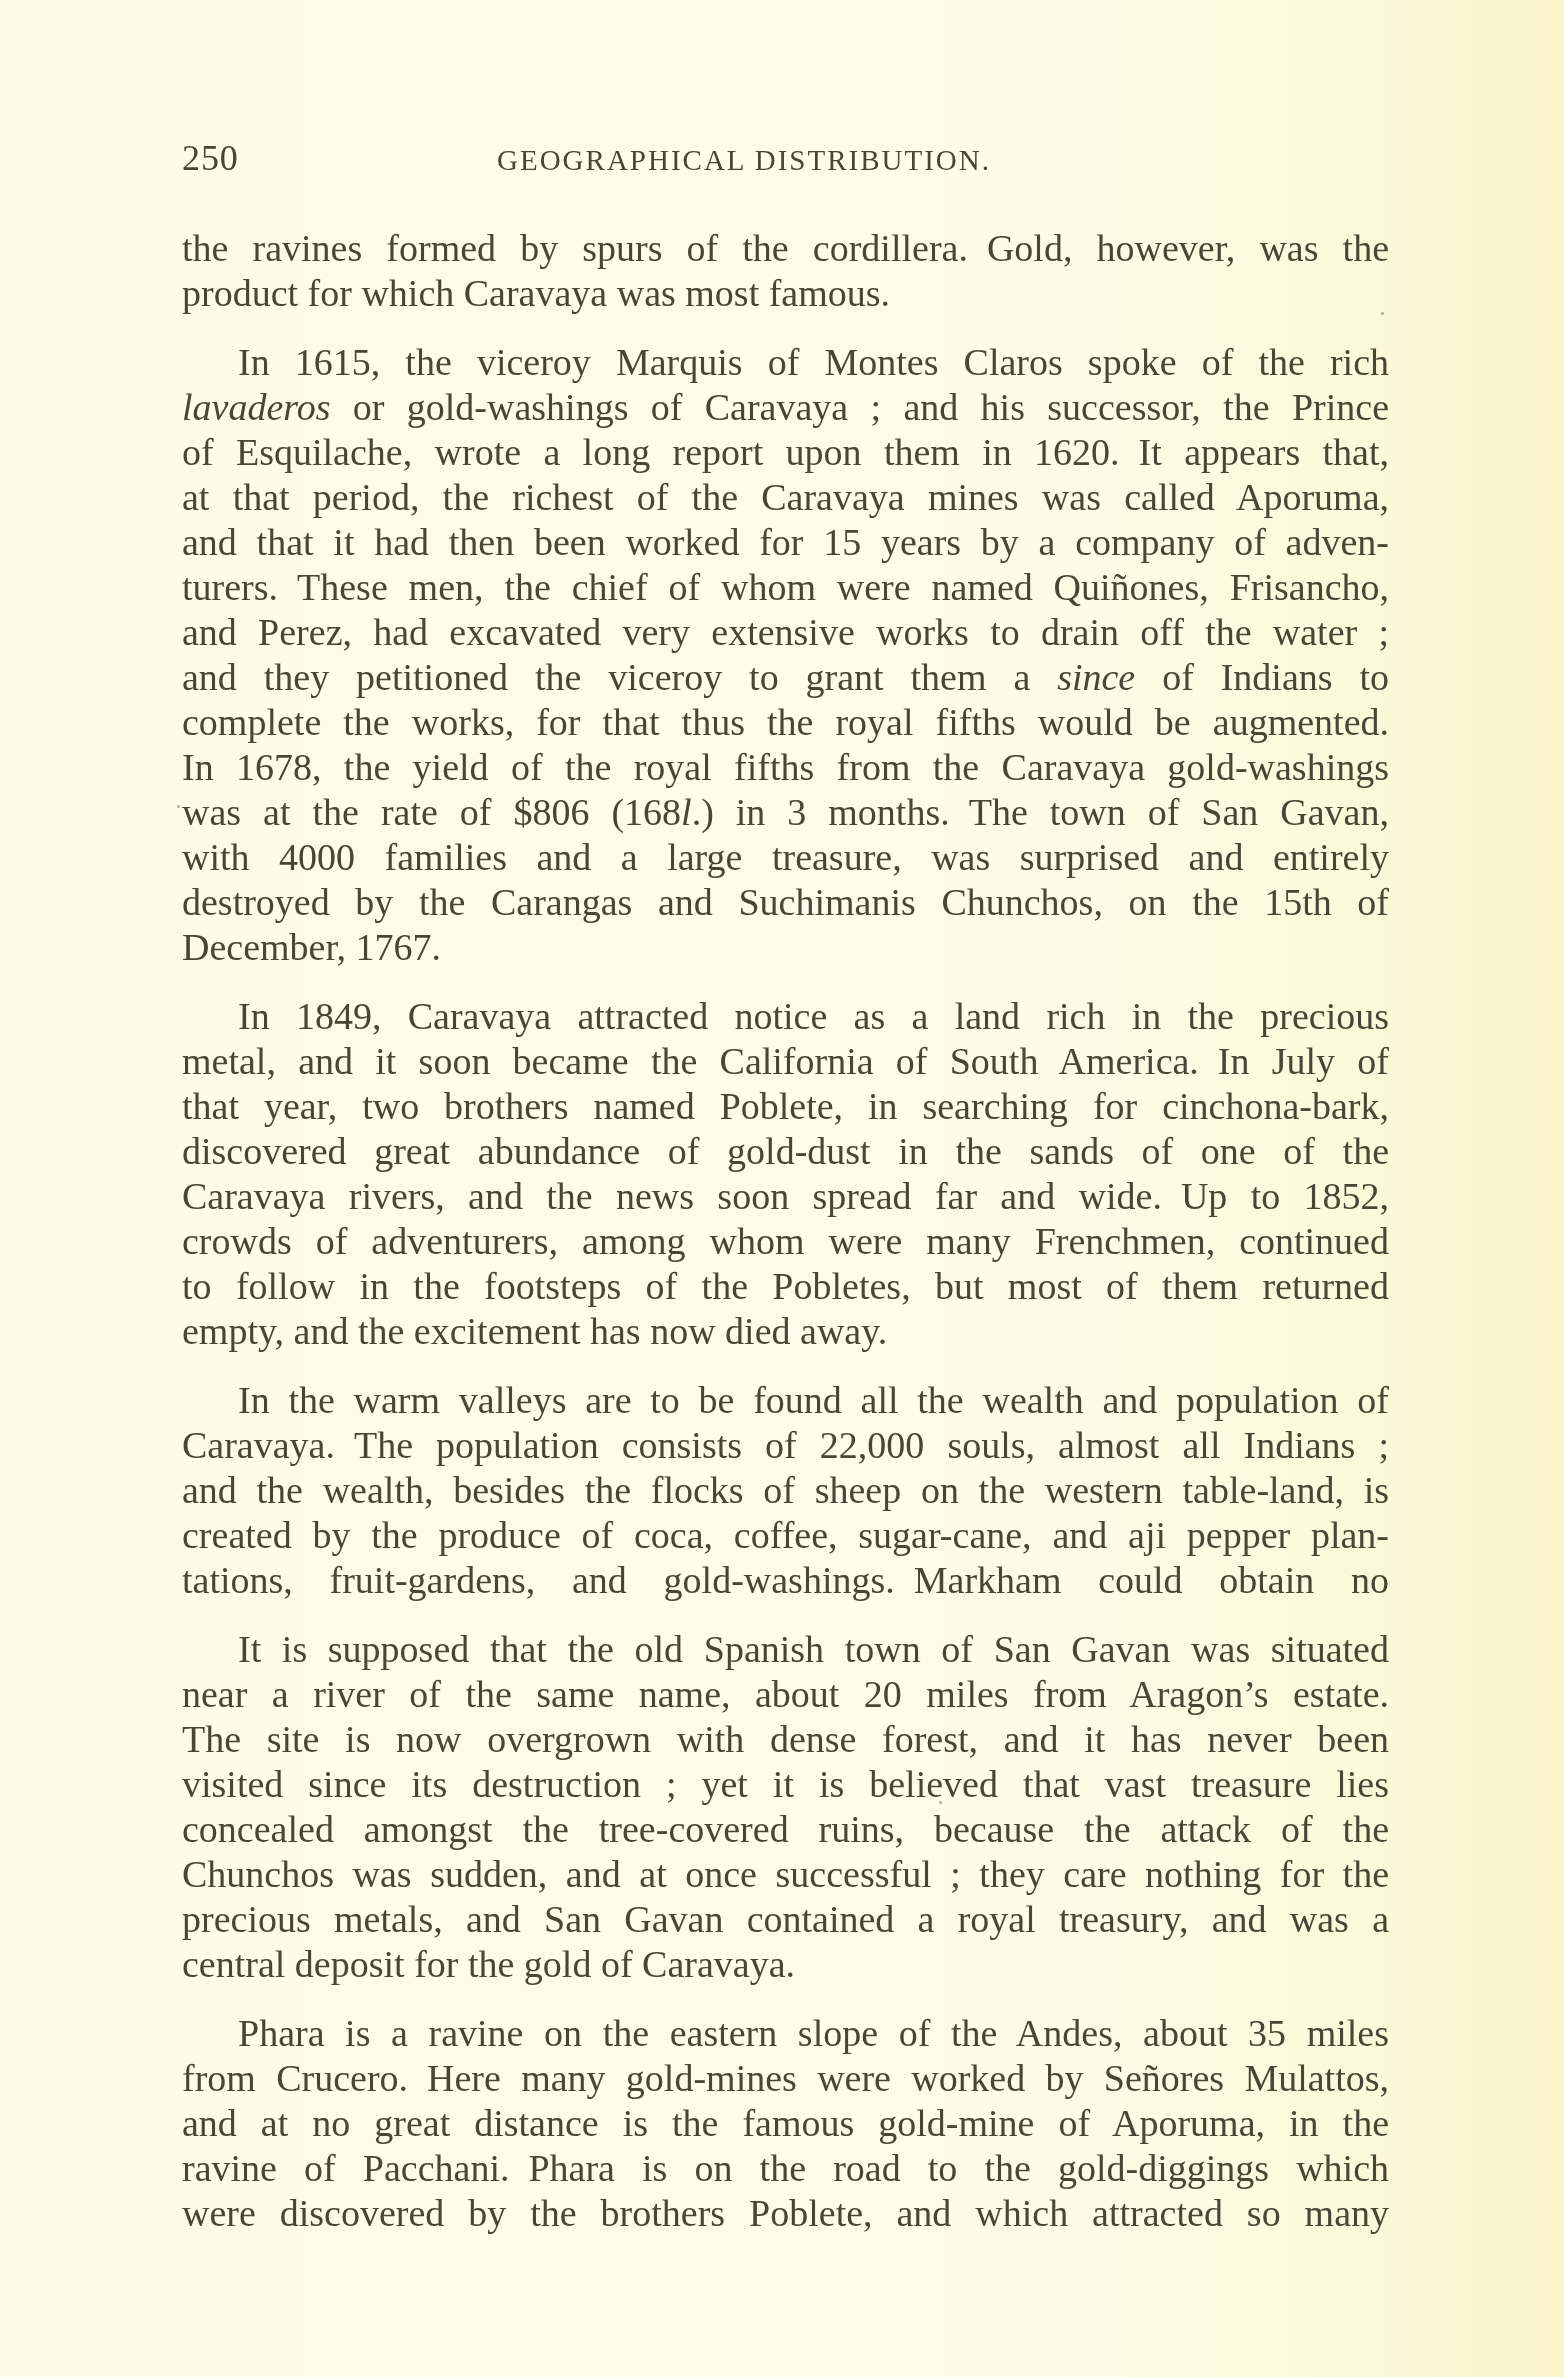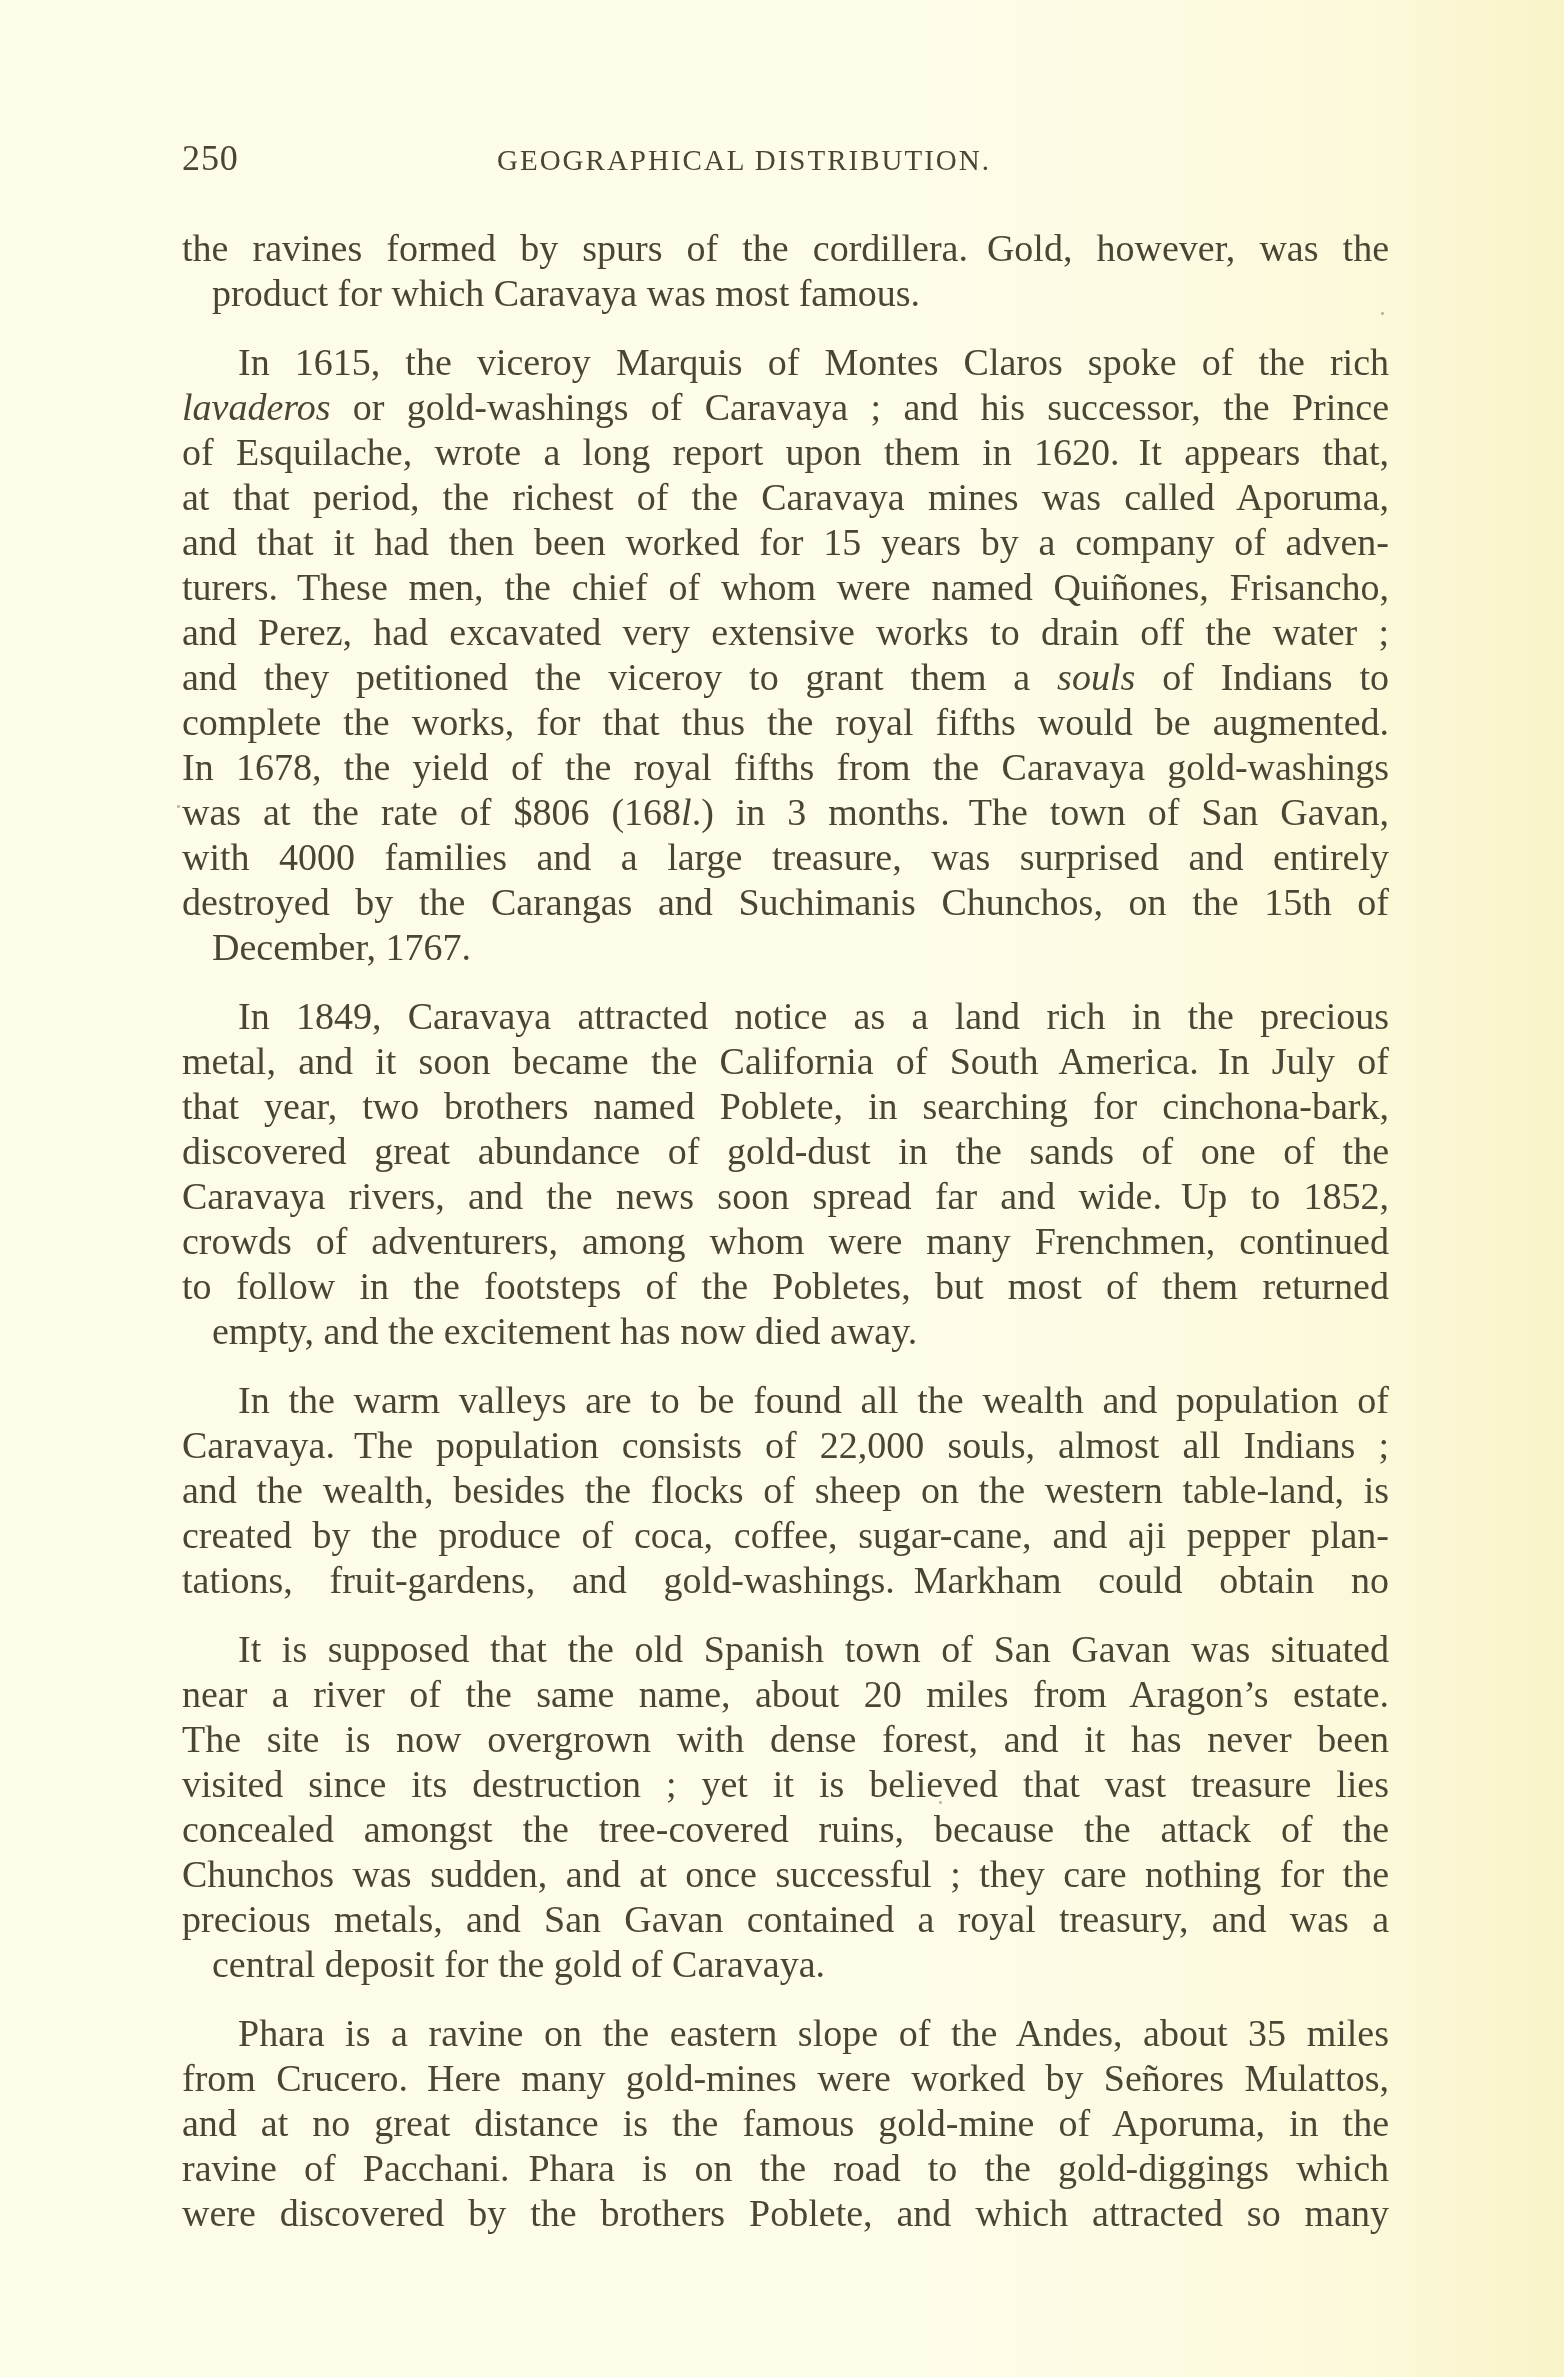--- a/index.html
+++ b/index.html
@@ -57,21 +57,20 @@
       height: 45px;
       line-height: 45px;
       font-size: 38px;
       white-space: nowrap;
       text-align: justify;
       text-align-last: justify;
       overflow: visible;
     }
     .line.last {
       text-align-last: left;
-      margin-left: 30px;
     }
     .line.indent {
       padding-left: 56px;
       width: calc(100% - 56px);
       margin-top: 24px;
     }
     em, i {
       font-style: italic;
     }
     .stray-mark {
@@ -99,21 +98,21 @@
         <span class="line last">product for which Caravaya was most famous.</span>
       </div>
       <div>
         <span class="line indent">In 1615, the viceroy Marquis of Montes Claros spoke of the rich</span>
         <span class="line"><i>lavaderos</i> or gold-washings of Caravaya ; and his successor, the Prince</span>
         <span class="line">of Esquilache, wrote a long report upon them in 1620. It appears that,</span>
         <span class="line">at that period, the richest of the Caravaya mines was called Aporuma,</span>
         <span class="line">and that it had then been worked for 15 years by a company of adven-</span>
         <span class="line">turers. These men, the chief of whom were named Quiñones, Frisancho,</span>
         <span class="line">and Perez, had excavated very extensive works to drain off the water ;</span>
-        <span class="line">and they petitioned the viceroy to grant them a <i>souls</i> of Indians to</span>
+        <span class="line">and they petitioned the viceroy to grant them a <i>since</i> of Indians to</span>
         <span class="line">complete the works, for that thus the royal fifths would be augmented.</span>
         <span class="line">In 1678, the yield of the royal fifths from the Caravaya gold-washings</span>
         <span class="line">was at the rate of $806 (168<i>l</i>.) in 3 months. The town of San Gavan,</span>
         <span class="line">with 4000 families and a large treasure, was surprised and entirely</span>
         <span class="line">destroyed by the Carangas and Suchimanis Chunchos, on the 15th of</span>
         <span class="line last">December, 1767.</span>
       </div>
       <div>
         <span class="line indent">In 1849, Caravaya attracted notice as a land rich in the precious</span>
         <span class="line">metal, and it soon became the California of South America. In July of</span>

